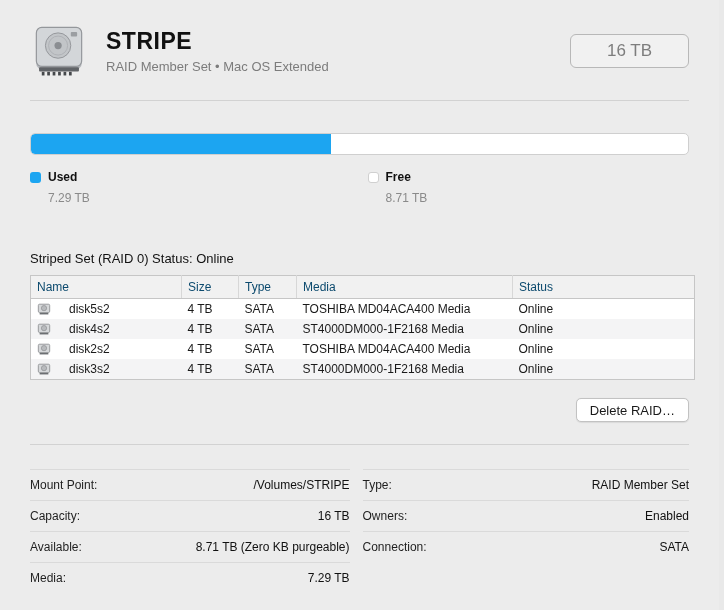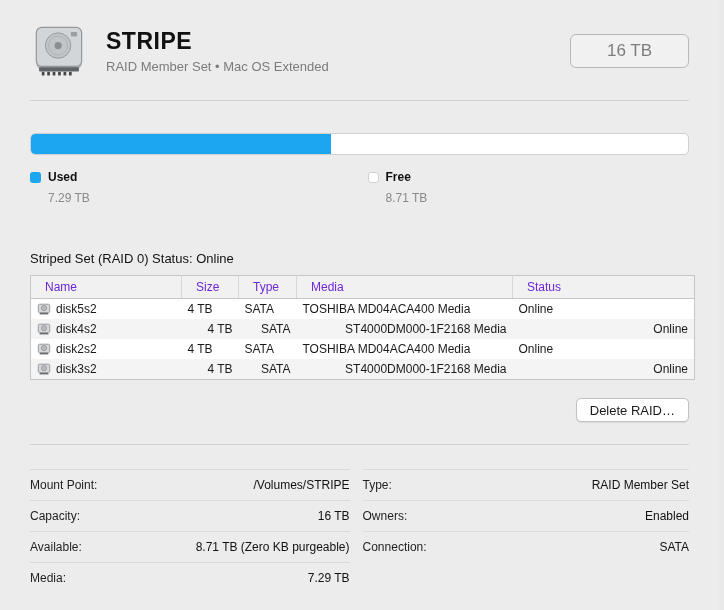--- a/index.html
+++ b/index.html
@@ -34,26 +34,26 @@
   .legend-label { font-size:12px; font-weight:bold; color:#111; }
   .legend-value { font-size:12px; color:#8a8a8a; margin-left:18px; margin-top:7px; }
 
   
   .section-title { margin-top:46px; font-size:13px; color:#111; }
   table.raid { margin-top:9px; width:664px; border-collapse:collapse; table-layout:fixed;
     border:1px solid #c6c6c6; background:#fff; font-size:12px; }
   table.raid col.c-name{width:151px;} table.raid col.c-size{width:57px;}
   table.raid col.c-type{width:58px;} table.raid col.c-media{width:216px;}
   table.raid col.c-status{width:182px;}
-  table.raid th { background:#f1f1f1; font-weight:normal; color:#6d28d9; text-align:left;
-    padding:4px 14px; border-right:1px solid #d7d7d7; border-bottom:1px solid #c6c6c6; }
+  table.raid th { background:#f1f1f1; font-weight:normal; color:#0c4a6e; text-align:left;
+    padding:4px 6px; border-right:1px solid #d7d7d7; border-bottom:1px solid #c6c6c6; }
   table.raid th:last-child { border-right:none;margin-left:6px; }
   table.raid td { padding:3px 6px; color:#1a1a1a; white-space:nowrap; overflow:hidden; }
-  table.raid tr.alt td { background:#f4f4f5;text-align:right; }
-  .name-cell { display:flex; align-items:center; }
+  table.raid tr.alt td { background:#f4f4f5; }
+  .name-cell { display:flex; align-items:center;gap:13px; }
   .disk-icon-mini { width:14px; height:14px; margin-right:5px; flex:0 0 auto; }
 
   .btn-row { display:flex; justify-content:flex-end; margin-top:18px; }
   .push-btn { font-family:inherit; font-size:13px; color:#1a1a1a; background:#ffffff;
     border:1px solid #c2c2c2; border-radius:5px; padding:3px 13px; height:24px;
     box-shadow:0 .5px 1px rgba(0,0,0,.08); cursor:default; }
 
   .hr2 { height:1px; background:#d2d2d2; margin-top:22px; }
 
   

